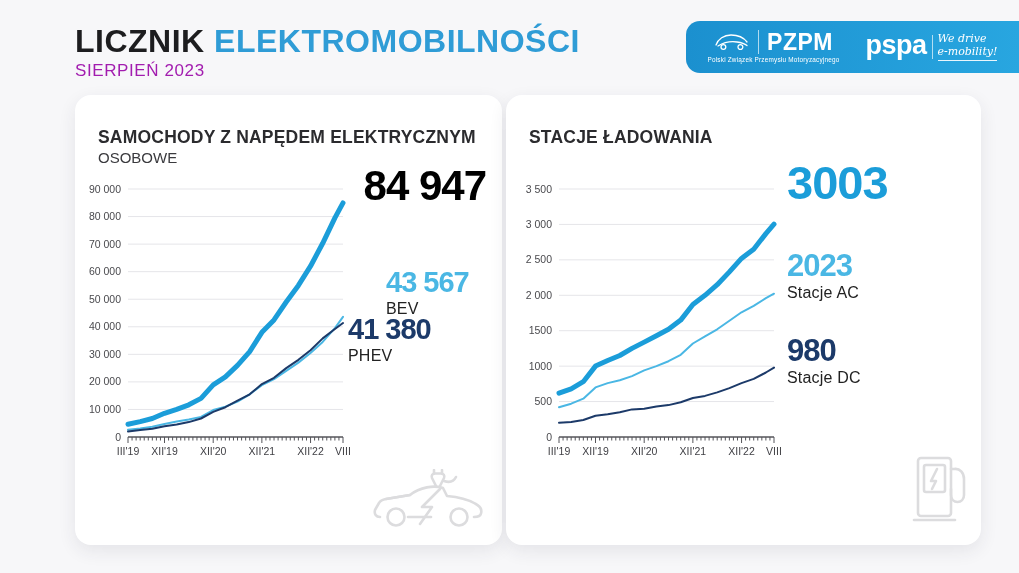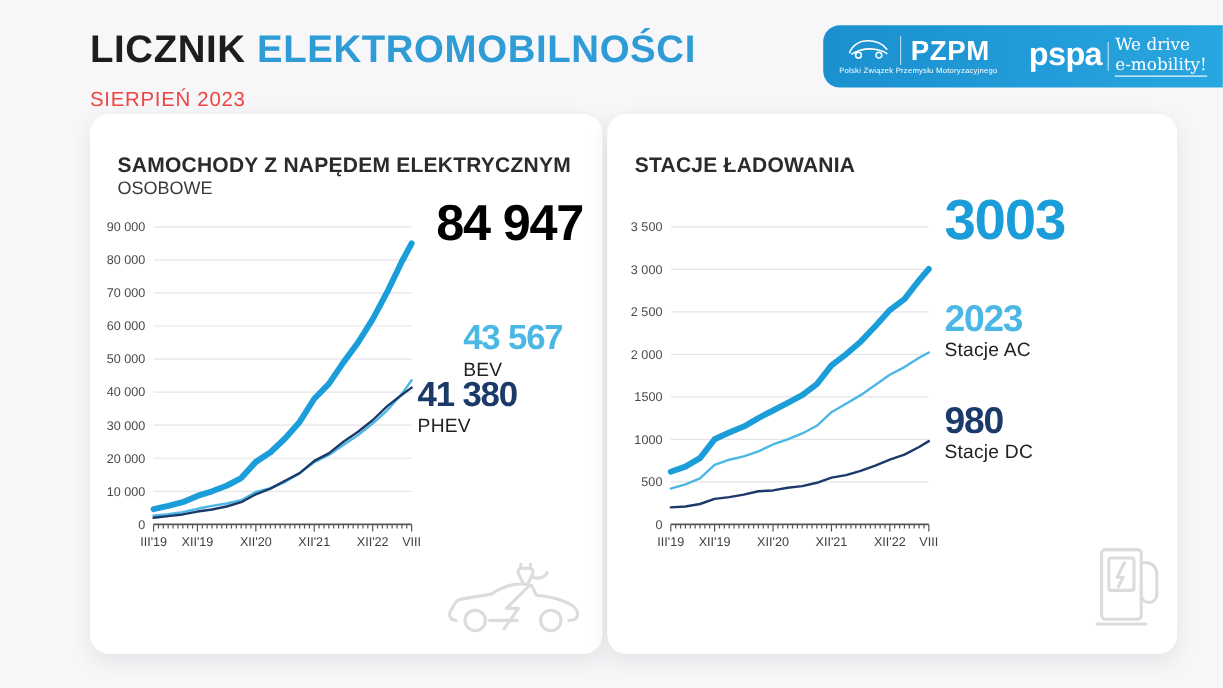--- a/index.html
+++ b/index.html
@@ -5,37 +5,37 @@
   html,body{margin:0;padding:0;}
   body{
     width:1019px;height:573px;position:relative;overflow:hidden;
     background:#f7f7f9;font-family:"Liberation Sans",sans-serif;color:#2b2b2b;
   }
   
   .header{position:absolute;left:75px;top:24px;}
   .header h1{margin:0;font-size:32px;line-height:34px;font-weight:700;letter-spacing:.5px;}
   .title-black{color:#1d1d1f;}
   .title-blue{color:#2f9cd6;}
-  .header .page-sub{font-size:17px;letter-spacing:.6px;color:#ef4444;margin-top:15px;font-weight:400;}
+  .header .page-sub{font-size:17px;letter-spacing:.6px;color:#a21caf;margin-top:3px;font-weight:400;}
 
   
   .banner{
     position:absolute;left:686px;top:21px;width:333px;height:52px;
     background:linear-gradient(90deg,#1b90cf,#28a6e0);
     border-radius:14px 0 0 14px;
     display:flex;align-items:center;justify-content:center;gap:26px;color:#fff;
   }
   .pzpm{display:flex;flex-direction:column;align-items:center;line-height:1;}
   .pzpm-top{display:flex;align-items:center;gap:8px;}
   .logo-divider{width:1px;height:24px;background:rgba(255,255,255,.65);}
   .pzpm-name{font-size:23px;font-weight:700;letter-spacing:.5px;}
   .pzpm-caption{font-size:6.4px;margin-top:3px;letter-spacing:.2px;white-space:nowrap;}
   .pspa{display:flex;align-items:center;gap:5px;}
   .pspa-name{font-size:27px;font-weight:700;letter-spacing:-.5px;transform:translateY(-2px);}
-  .pspa-tagline{font-size:14px;font-family:"DejaVu Serif",serif;line-height:1.15;}
+  .pspa-tagline{font-size:11px;font-style:italic;font-family:"DejaVu Serif",serif;line-height:1.15;}
   .pspa-tagline .l2{border-bottom:1px solid rgba(255,255,255,.9);padding-bottom:1px;}
 
   
   .card{
     position:absolute;top:95px;width:427px;height:450px;background:#fff;
     border-radius:16px;box-shadow:0 6px 18px rgba(40,40,70,.09);
   }
   .card.left{left:75px;}
   .card.right{left:506px;padding-left:48px;}
   .card-title{position:absolute;left:23px;top:32px;font-size:17.5px;font-weight:700;color:#2b2b2e;letter-spacing:.2px;}

